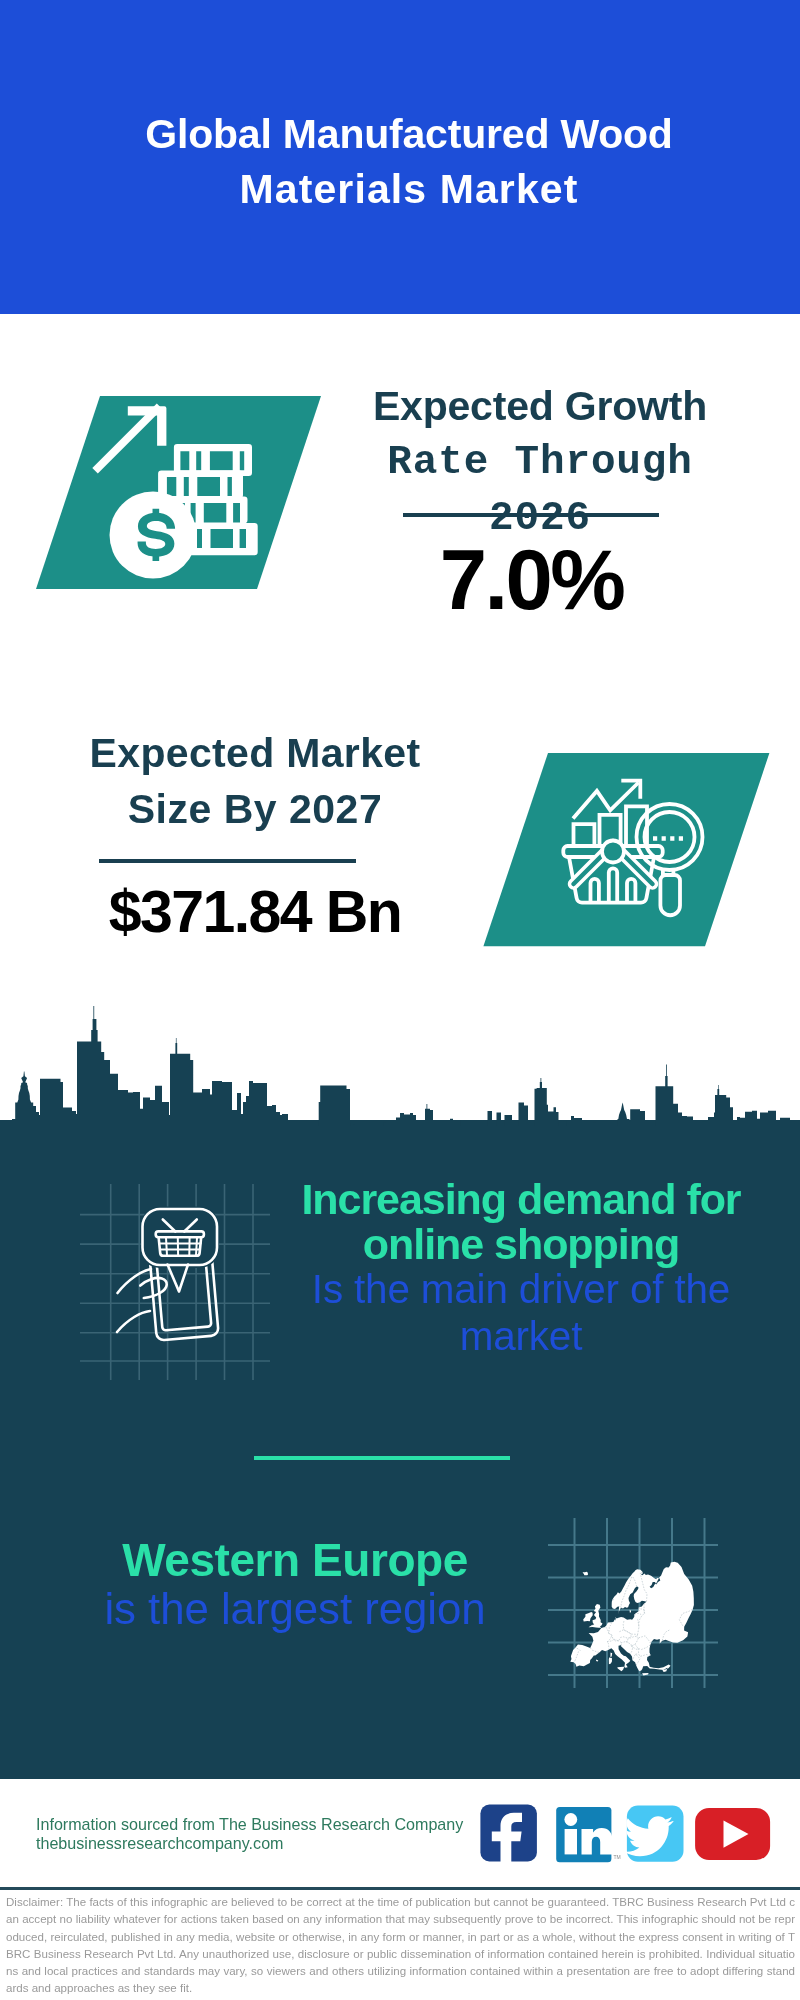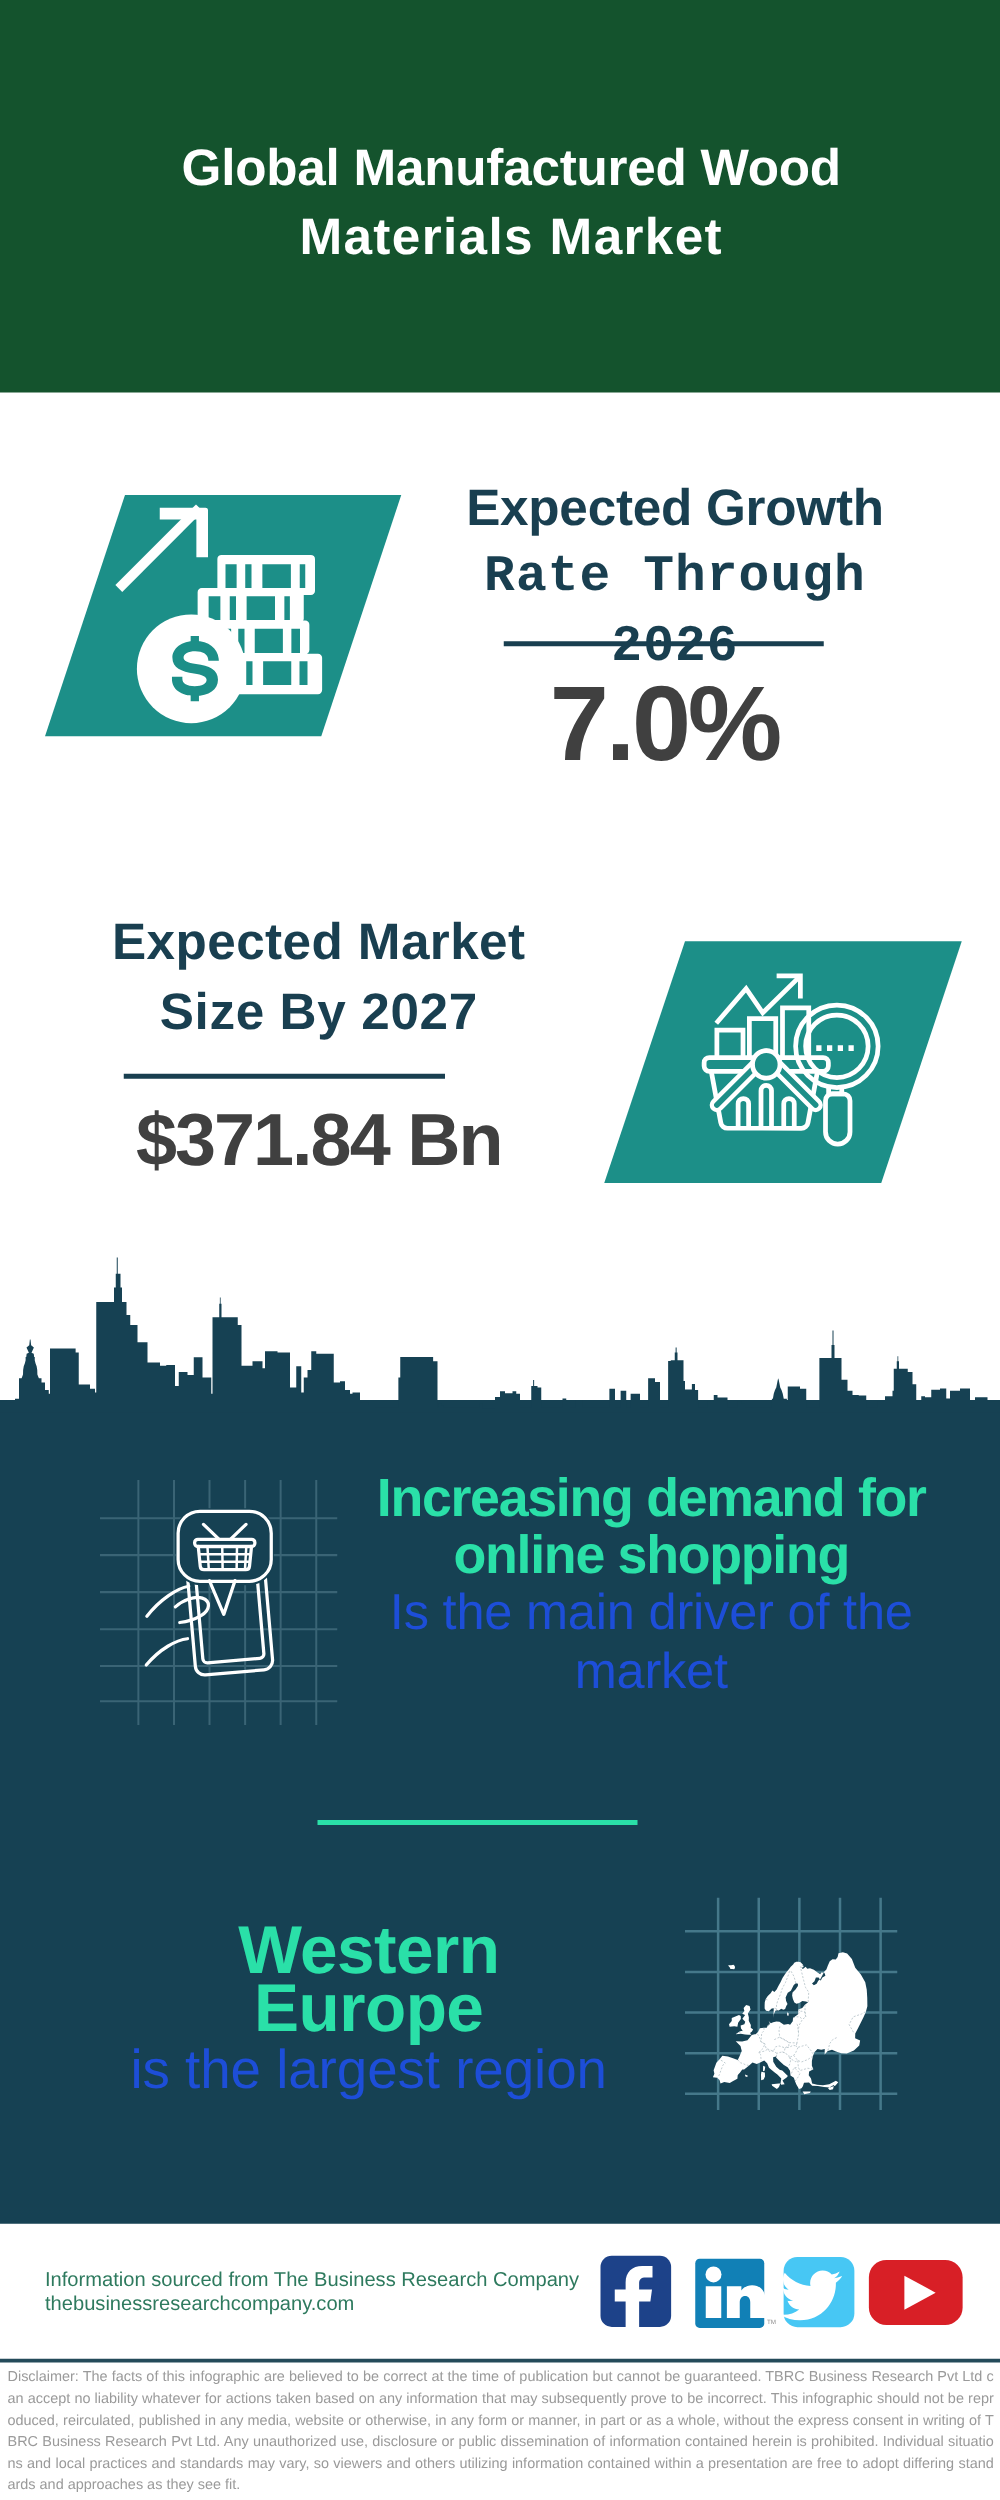--- a/index.html
+++ b/index.html
@@ -1,31 +1,31 @@
 <!DOCTYPE html>
 <html><head>
 <meta charset="utf-8">
 <style>
   html,body{margin:0;padding:0;}
   body{width:800px;height:2000px;background:#ffffff;font-family:"Liberation Sans",sans-serif;overflow:hidden;}
   .page{position:relative;width:800px;height:2000px;overflow:hidden;}
 
   
-  .hdr{position:absolute;left:0;top:0;width:800px;height:314px;background:#14532d;}
+  .hdr{position:absolute;left:0;top:0;width:800px;height:314px;background:#1d4ed8;}
   .hdr-title{position:absolute;left:50px;top:107px;width:718px;text-align:center;color:#ffffff;
              font-size:41px;font-weight:bold;line-height:55px;letter-spacing:-0.2px;}
   .hdr-title .l1{display:block;}
   .hdr-title .l2{display:block;letter-spacing:1.1px;}
 
   
   .para{position:absolute;}
   .stat-text{position:absolute;text-align:center;}
   .stat-label{color:#193f50;font-weight:bold;font-size:41px;line-height:56px;letter-spacing:-0.2px;}
   .rule{position:absolute;background:#193f50;height:4px;}
-  .stat-value{position:absolute;text-align:center;color:#404040;font-weight:bold;letter-spacing:-1px;}
+  .stat-value{position:absolute;text-align:center;color:#000000;font-weight:bold;letter-spacing:-1px;}
 
   
   .dark{position:absolute;left:0;width:800px;background:#164153;}
   .sky{position:absolute;left:0;width:800px;}
 
   .feat-title{color:#2ae0a8;font-weight:bold;}
   .feat-sub{color:#1d4ed8;font-weight:normal;}
   .src-text{position:absolute;color:#2e7a5e;font-size:16.1px;line-height:19.4px;}
   .disc{position:absolute;color:#9a9a9a;font-size:11.55px;line-height:17.3px;text-align:justify;word-break:break-all;}
 </style>
@@ -156,21 +156,21 @@
 
   <div style="position:absolute;left:281px;top:1177px;width:480px;text-align:center;">
     <div class="feat-title" style="font-size:43px;line-height:44.5px;letter-spacing:-1.05px;">Increasing demand for online shopping</div>
     <div class="feat-sub" style="font-size:40.4px;line-height:47px;letter-spacing:-0.15px;">Is the main driver of the</div>
     <div class="feat-sub" style="font-size:40.4px;line-height:47px;letter-spacing:-0.15px;">market</div>
   </div>
 
   <div style="position:absolute;left:254px;top:1456px;width:256px;height:4px;background:#2ae0a8;"></div>
 
   <div style="position:absolute;left:95px;top:1537px;width:400px;text-align:center;">
-    <div class="feat-title" style="font-size:54px;line-height:47px;letter-spacing:-0.44px;">Western Europe</div>
+    <div class="feat-title" style="font-size:46px;line-height:47px;letter-spacing:-0.44px;">Western Europe</div>
     <div class="feat-sub" style="font-size:43.8px;line-height:50px;letter-spacing:-0.05px;">is the largest region</div>
   </div>
 
   <svg style="position:absolute;left:548px;top:1518px;" width="170" height="170" viewBox="548 1518 170 170">
     <g stroke="#45788a" stroke-width="2.0" fill="none">
       <path d="M574.5,1518 v170 M607.0,1518 v170 M639.5,1518 v170 M672.0,1518 v170 M704.5,1518 v170"></path>
       <path d="M548,1545.0 h170 M548,1577.5 h170 M548,1610.0 h170 M548,1642.5 h170 M548,1675.0 h170"></path>
     </g>
     <defs>
         <clipPath id="europeClip">

